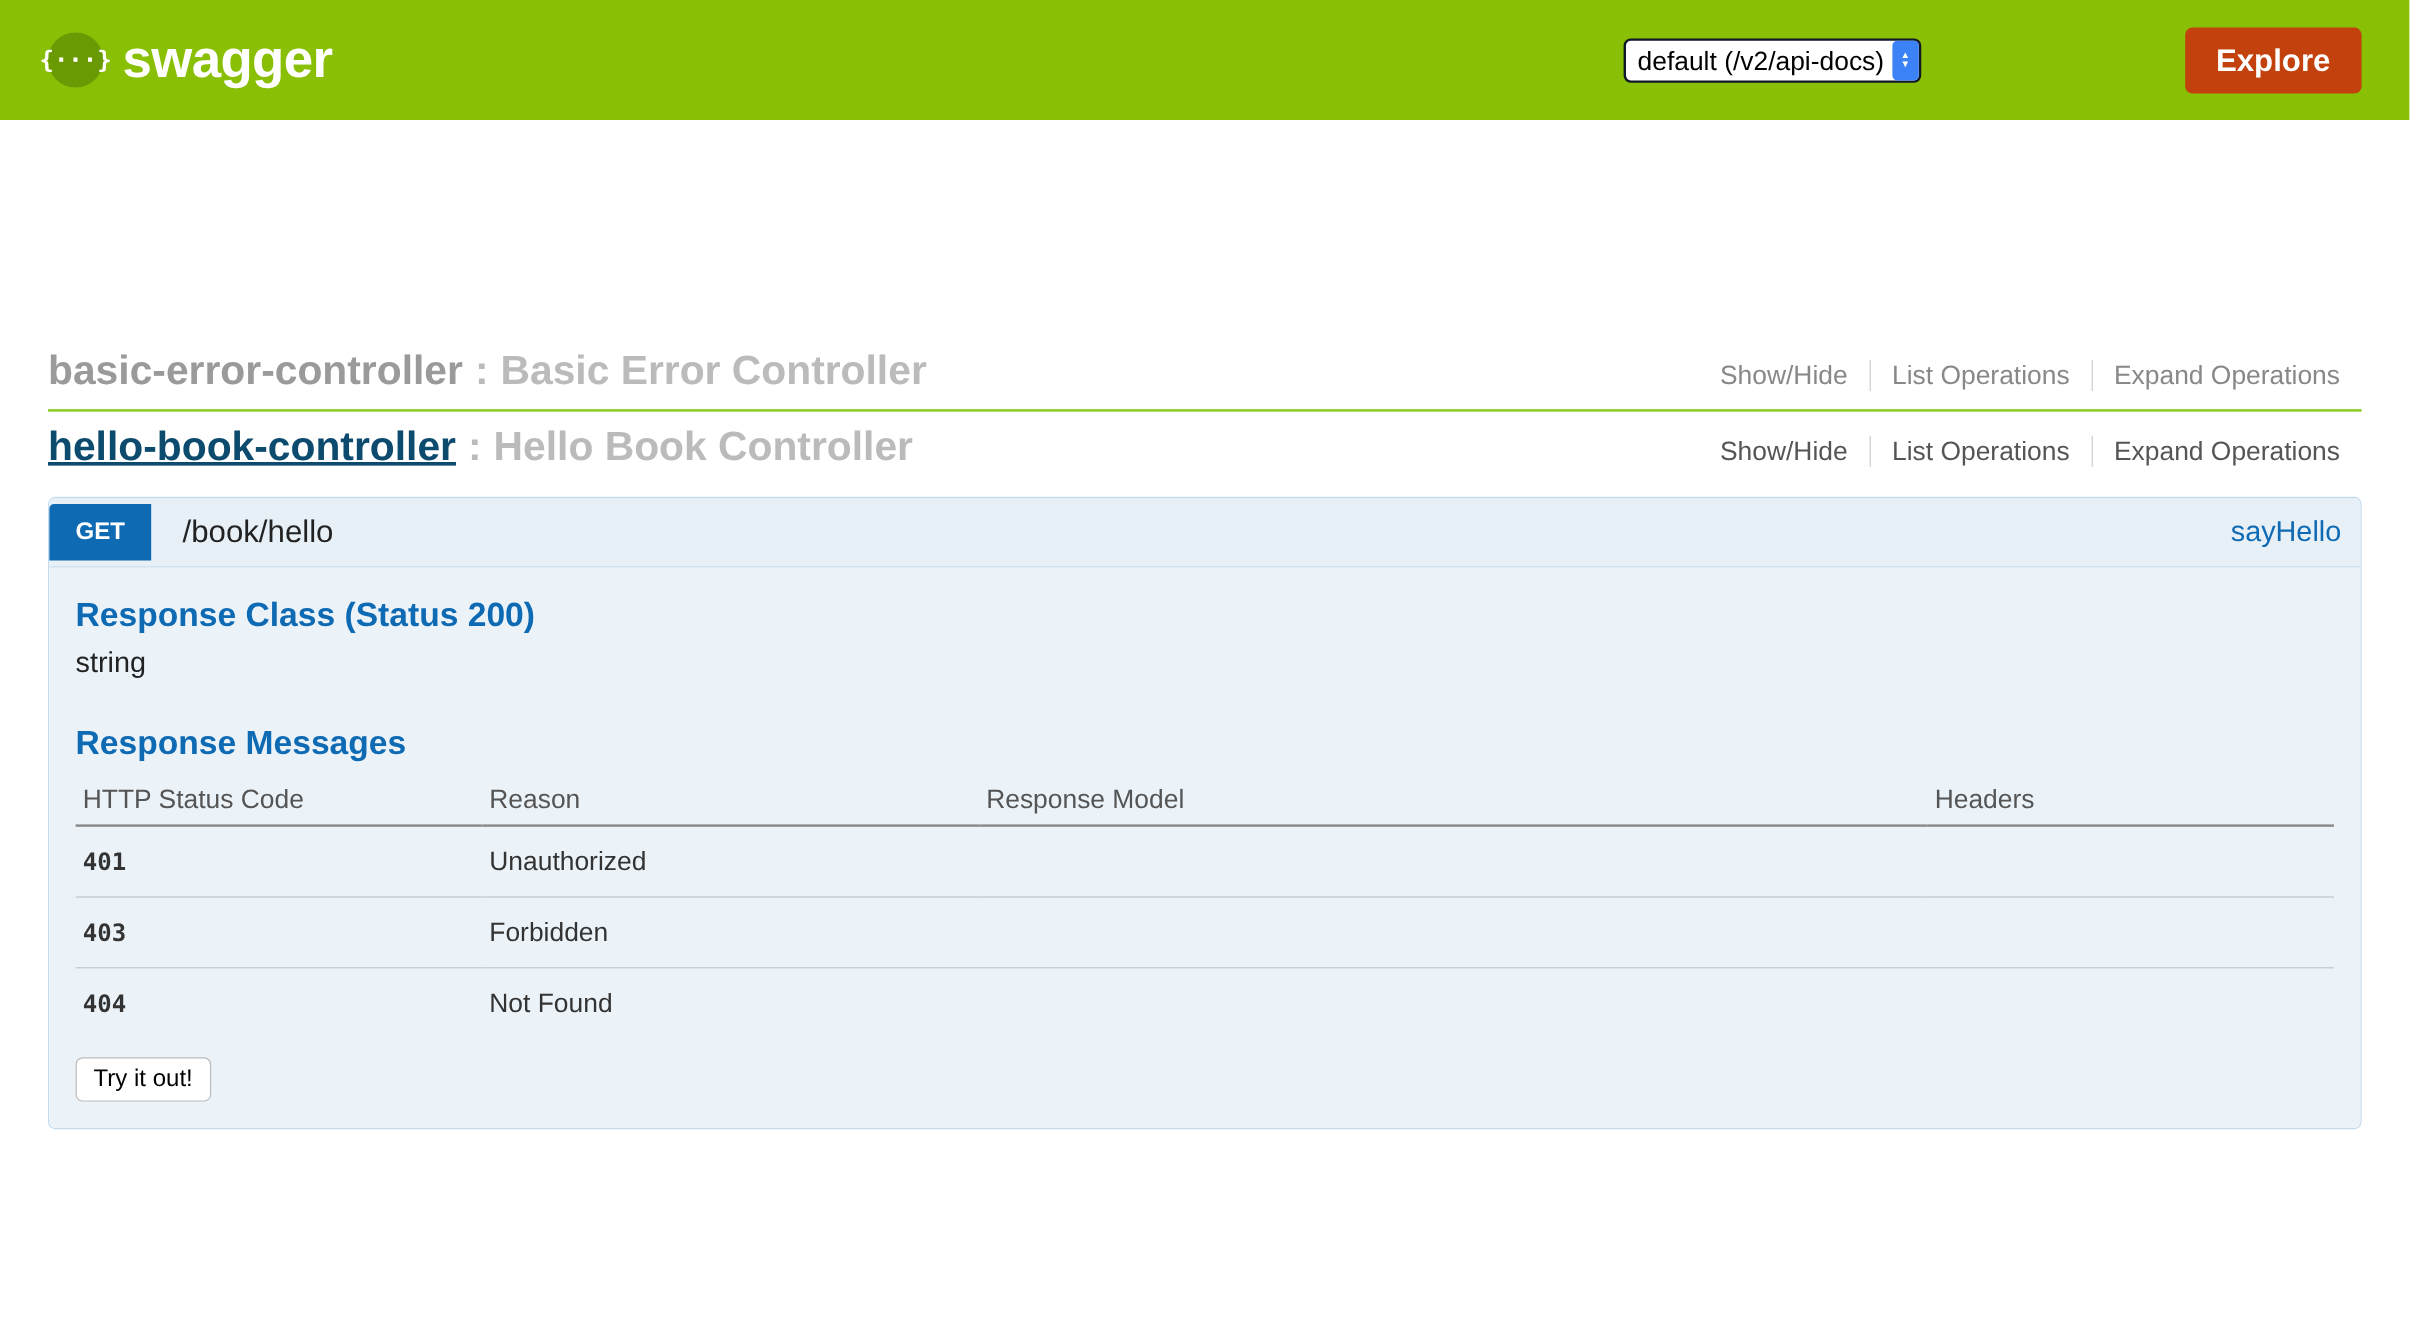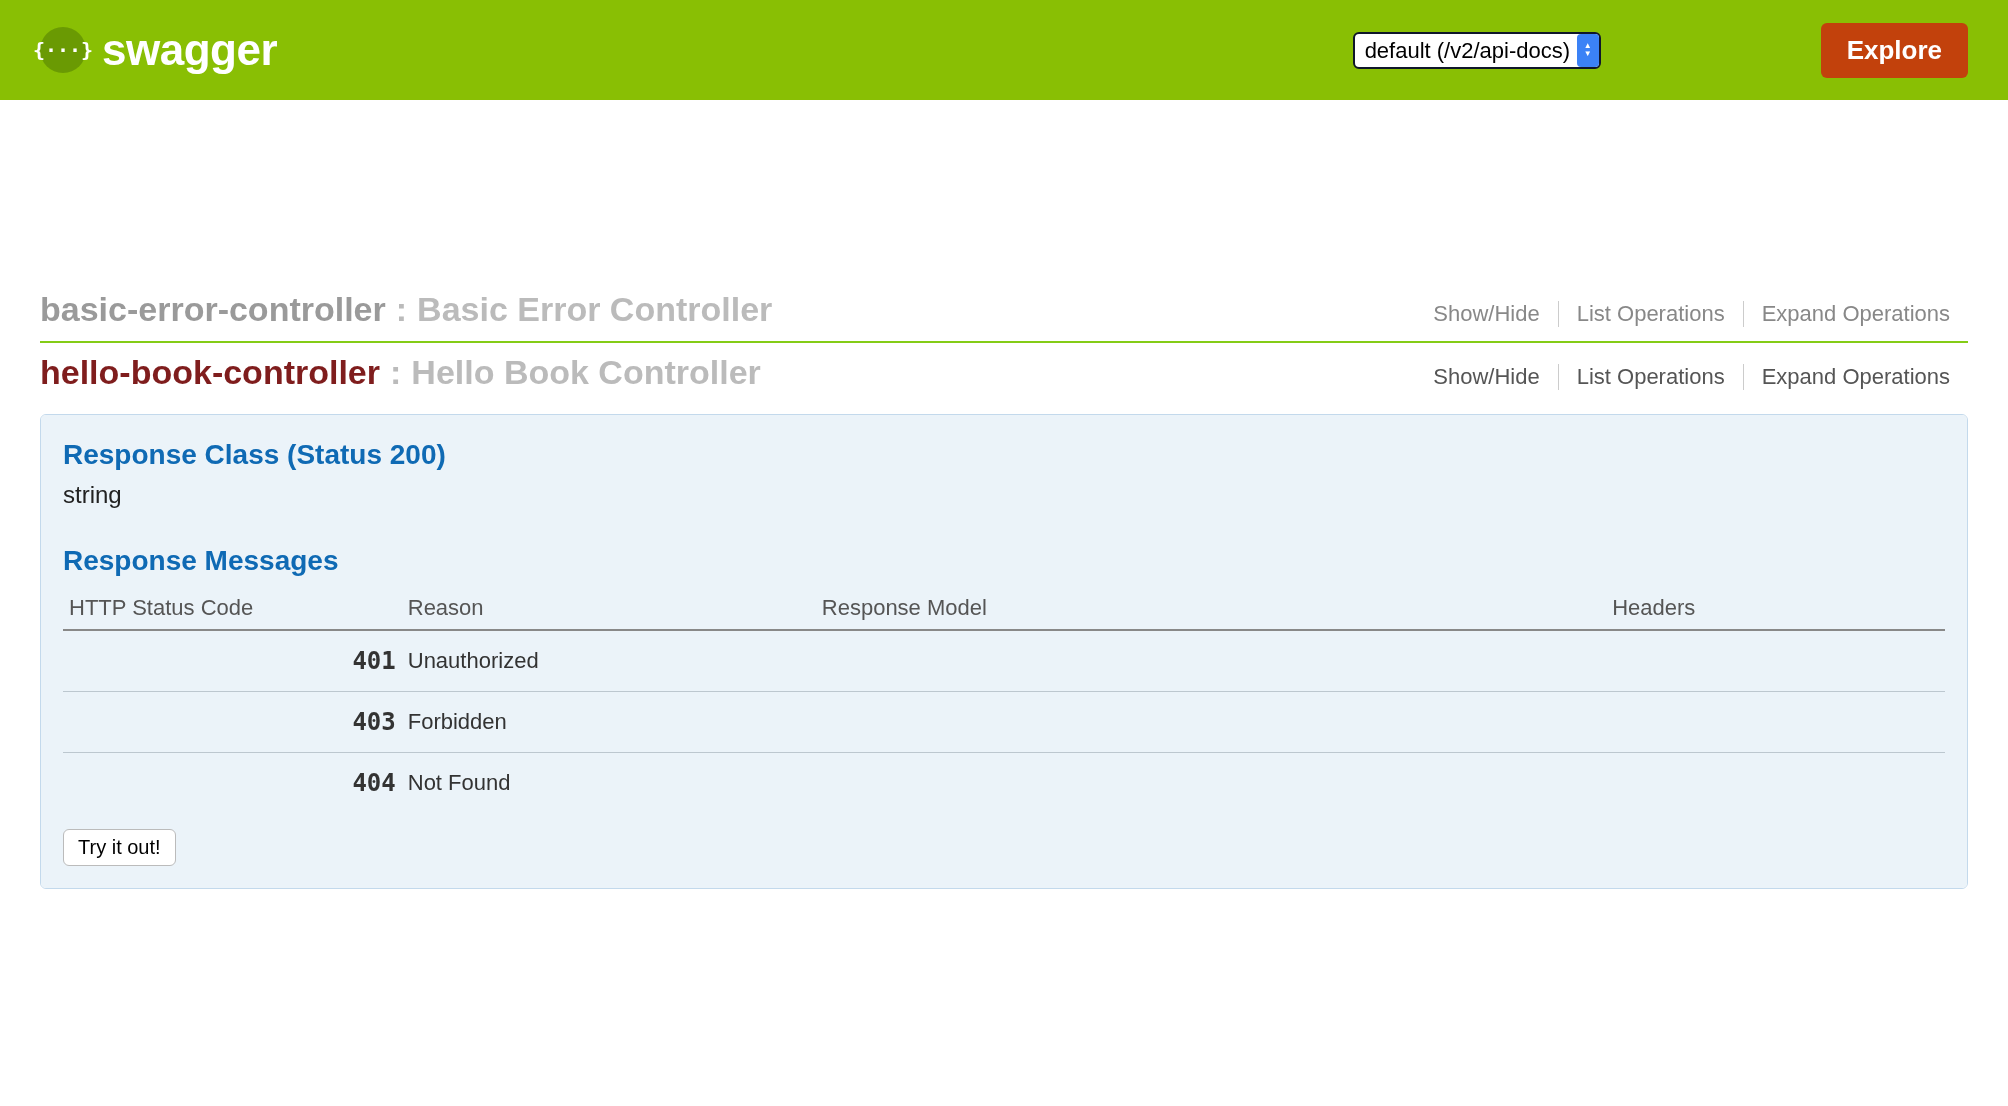--- a/index.html
+++ b/index.html
@@ -52,21 +52,21 @@
 
   
   .controller {
     border-bottom: 2px solid #84cc16;
     padding: 10px 0 12px 0;
     display: flex; align-items: baseline;
   }
   .controller.no-border { border-bottom: none; }
   .ctrl-name { font-size: 34px; font-weight: 700; }
   .ctrl-name.collapsed { color: #9a9a9a; }
-  .ctrl-name.expanded { color: #7f1d1d; }
+  .ctrl-name.expanded { color: #0c4a6e; text-decoration: underline; }
   .ctrl-sep { font-size: 34px; color: #bbb; margin: 0 10px; font-weight: 700;}
   .ctrl-desc { font-size: 34px; color: #bbb; font-weight: 700;}
   .ctrl-spacer { flex: 1; }
   .ctrl-links { display: flex; align-items: center; font-size: 22px; }
   .ctrl-links a { color: #888; text-decoration: none; padding: 0 18px; cursor: pointer; }
   .ctrl-links a.active { color: #555; }
   .ctrl-links .divider { width: 1px; height: 26px; background: #ccc; }
 
   
   .operation {
@@ -118,21 +118,21 @@
   
   table.responses { width: 100%; border-collapse: collapse; margin-top: 8px;}
   table.responses th {
     text-align: left; font-weight: 400; font-size: 22px; color: #555;
     border-bottom: 2px solid #888; padding: 8px 6px;
   }
   table.responses td {
     font-size: 22px; color: #333;
     border-bottom: 1px solid #bcc7cf; padding: 16px 6px;
   }
-  table.responses td.code { font-family: Menlo, Consolas, monospace; font-weight: 700; font-size: 24px; text-align: right;}
+  table.responses td.code { font-family: Menlo, Consolas, monospace; font-weight: 700; font-size: 20px;}
   table.responses tr:last-child td { border-bottom: none; }
   .col-status { width: 18%; }
   .col-reason { width: 22%; }
   .col-model  { width: 42%; }
   .col-headers{ width: 18%; }
 
   .try-btn {
     margin-top: 16px;
     background: #fff; border: 1px solid #bbb; border-radius: 6px;
     font-size: 20px; padding: 6px 14px; cursor: pointer;
@@ -180,20 +180,26 @@
     <div class="ctrl-links">
       <a class="active">Show/Hide</a>
       <span class="divider"></span>
       <a class="active">List Operations</a>
       <span class="divider"></span>
       <a class="active">Expand Operations</a>
     </div>
   </div>
 
   <div class="operation">
+    <div class="op-header">
+      <span class="method-badge">GET</span>
+      <span class="op-path">/book/hello</span>
+      <div class="op-spacer"></div>
+      <span class="op-nickname">sayHello</span>
+    </div>
     <div class="op-body">
 
       <div class="section-title">Response Class (Status 200)</div>
       <div class="model-type">string</div>
 
 
       <div class="section-title">Response Messages</div>
 
       <table class="responses">
         <thead>

